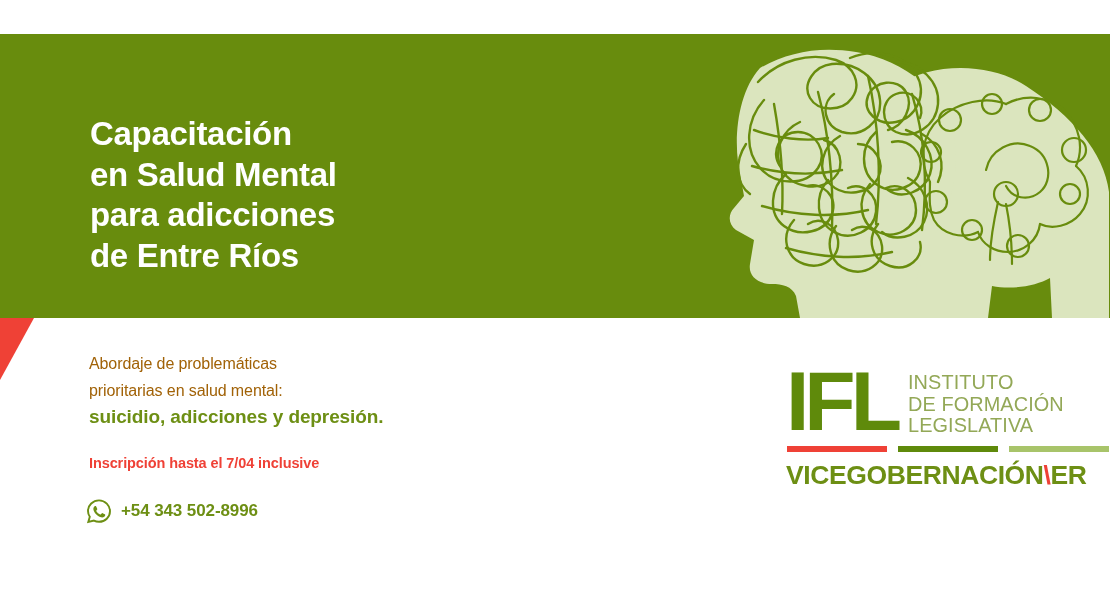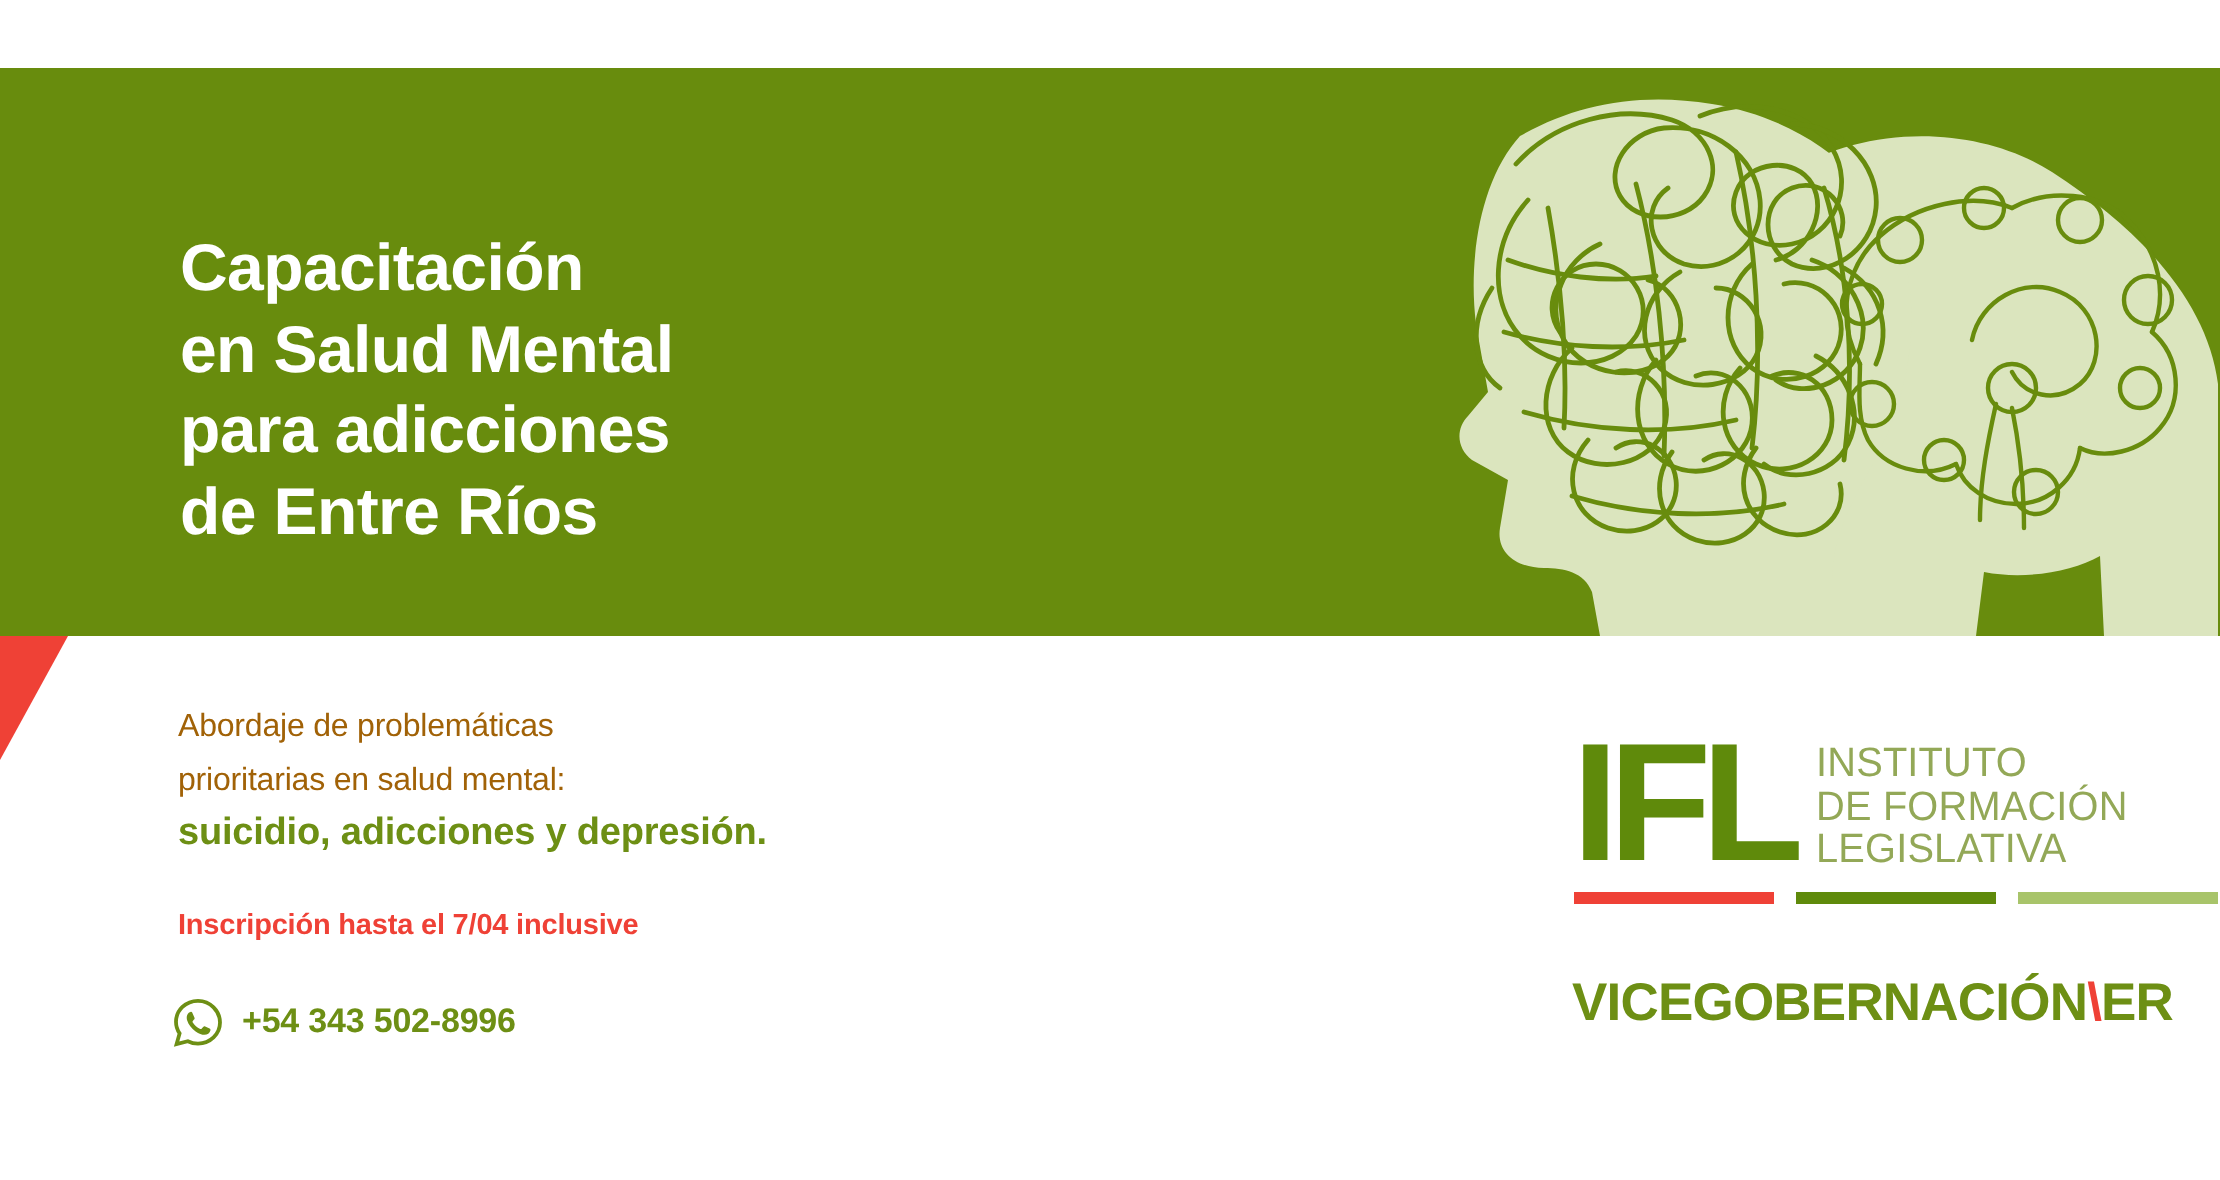--- a/index.html
+++ b/index.html
@@ -161,21 +161,21 @@
   .logo-bars span {
     display: block;
     height: 6px;
     width: 100px;
   }
   .bar-red   { background: #ef4136; }
   .bar-dark  { background: #5f8a0b; }
   .bar-light { background: #a8c46a; }
 
   .vicegob {
-    margin-top: 34px;
+    margin-top: 8px;
     color: #6d8f14;
     font-weight: bold;
     font-size: 26.5px;
     line-height: 30px;
     letter-spacing: -0.4px;
     white-space: nowrap;
   }
   .vicegob .slash { color: #ef4136; }
 </style>
 </head>

